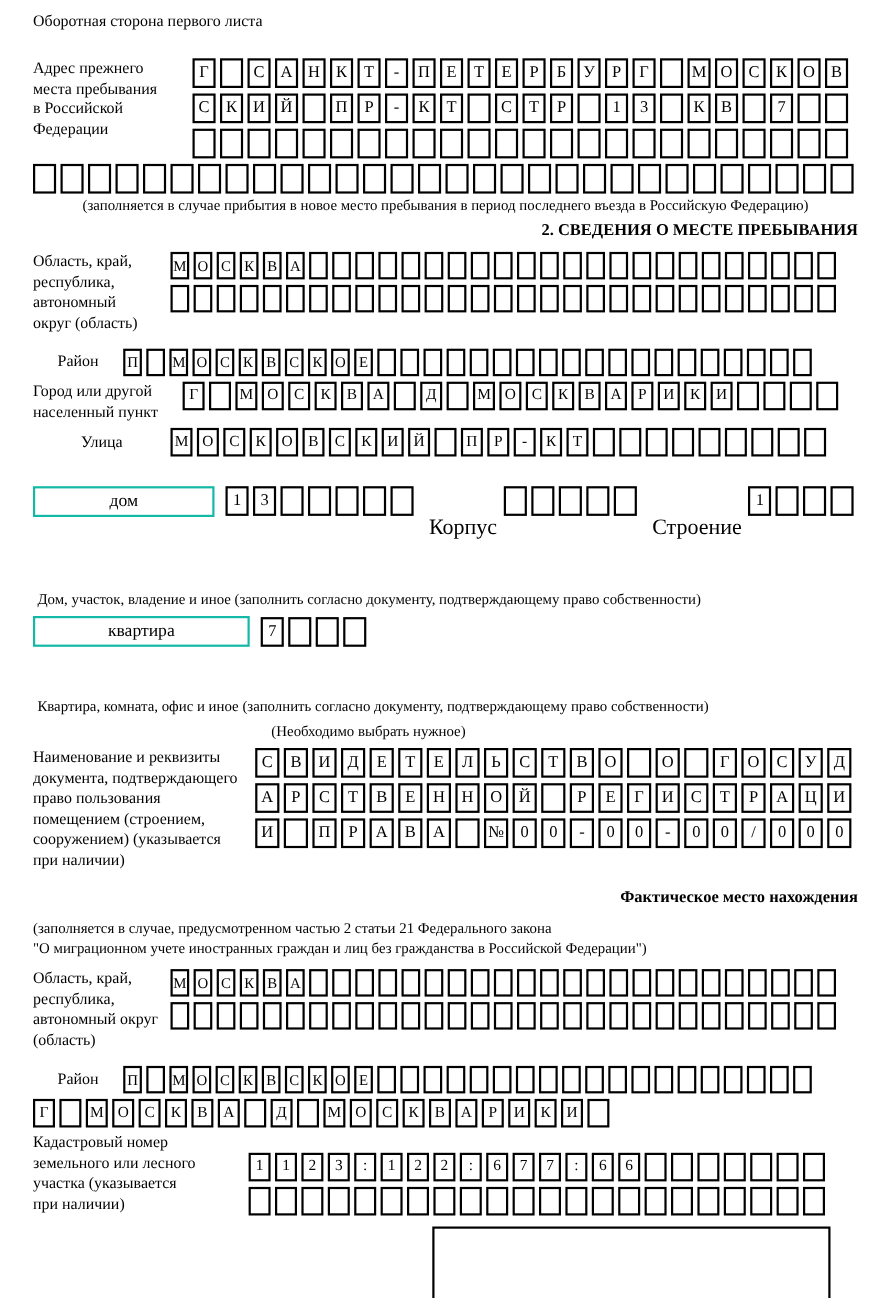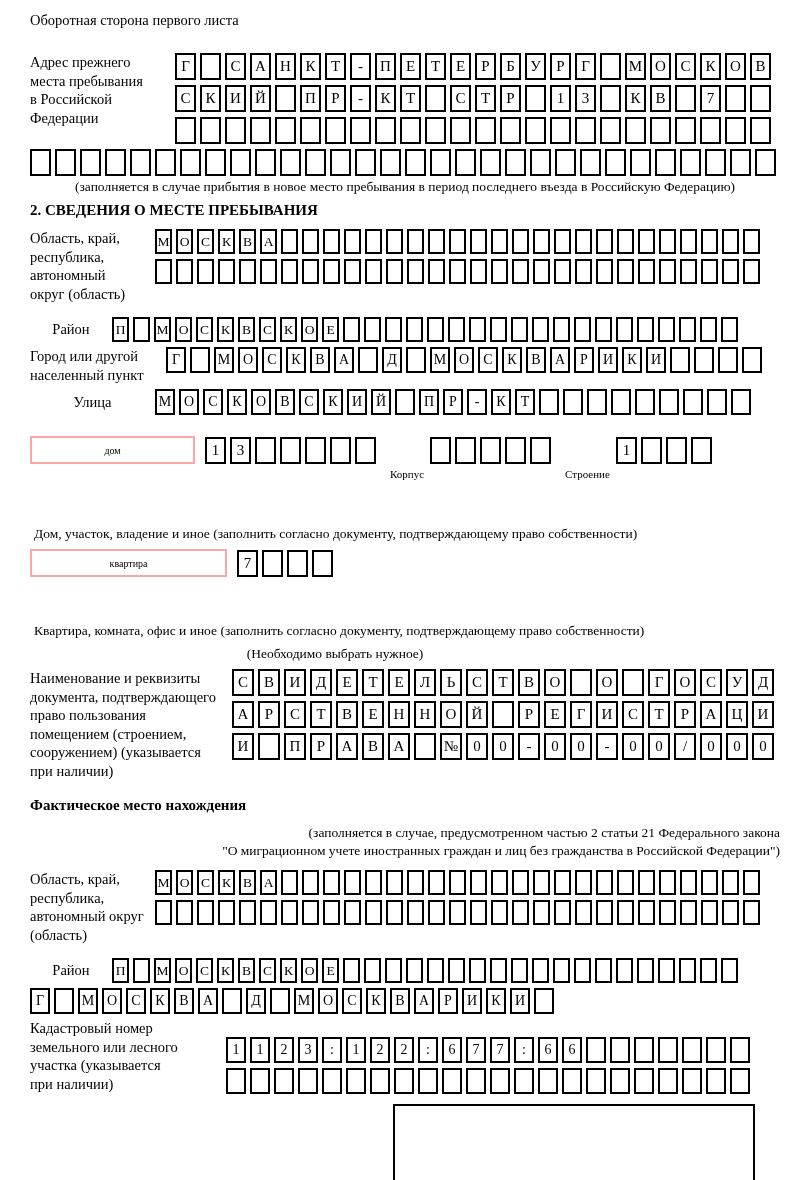--- a/index.html
+++ b/index.html
@@ -24,28 +24,28 @@
     border:2px solid #000; display:flex; align-items:center; justify-content:center;
     flex-shrink:0; line-height:1;
   }
   .szA .cell { width:17px; height:23px; font-size:15px; }
   .szB .cell { width:13px; height:21px; font-size:13.5px; }
   .szC .cell { width:16px; height:22px; font-size:14px; }
   .szD .cell { width:18px; height:23px; font-size:15px; }
 
   .note { font-size:13.5px; text-align:center; margin:3px 0 7px 0; }
   .note.left { text-align:left; margin-left:4px;margin-top:46px; }
-  .title { font-weight:bold; text-align:left; font-size:15px; margin:6px 0 10px 0; }
-  .subnote { font-size:13.5px; text-align:right; white-space:pre-line; line-height:1.35; margin-bottom:10px; }
+  .title { font-weight:bold; text-align:right; font-size:15px; margin:6px 0 10px 0; }
+  .subnote { font-size:13.5px; text-align:left; white-space:pre-line; line-height:1.35; margin-bottom:10px; }
 
   .widebox {
-    border:2px solid #fca5a5; height:24px; display:flex; align-items:center; justify-content:center;
-    font-size:10px; flex-shrink:0;
+    border:2px solid #14b8a6; height:24px; display:flex; align-items:center; justify-content:center;
+    font-size:16px; flex-shrink:0;
   }
-  .inline-lbl { font-size:11px; flex-shrink:0;margin-top:48px; }
+  .inline-lbl { font-size:20px; flex-shrink:0;margin-top:48px; }
   .chk {
     width:19px; height:24px; border:2px solid #000; display:flex; align-items:center;
     justify-content:center; font-size:15px; flex-shrink:0;
   }
   .stamp-box { width:358px; height:176px; border:2px solid #000; margin:10px 25px 6px auto; }
   .mt2{margin-top:2px;}
 </style>
 </head>
 <body>
 

